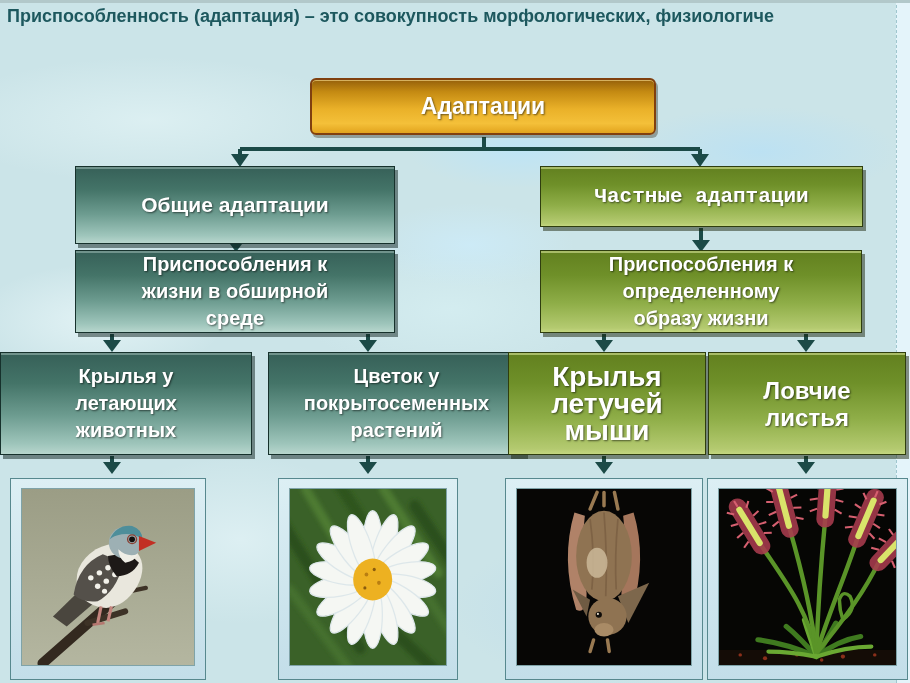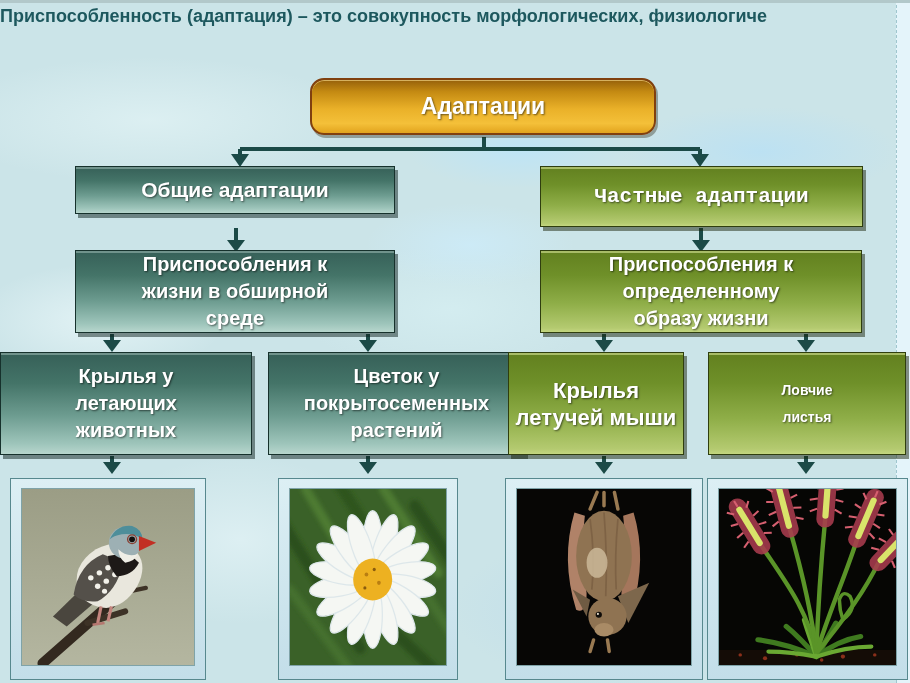--- a/index.html
+++ b/index.html
@@ -16,53 +16,53 @@
       radial-gradient(ellipse 200px 120px at 240px 540px, rgba(225,242,245,.8), transparent 70%),
       radial-gradient(ellipse 300px 90px at 150px 120px, rgba(224,242,244,.8), transparent 70%);
     font-family:"Liberation Sans","DejaVu Sans",sans-serif;
   }
   .top-hairline{position:absolute;left:0;top:0;width:100%;height:3px;background:#b2c8ca;z-index:1;}
   .right-strip{position:absolute;top:0;right:0;width:13px;height:683px;background:#e4f4fa;border-left:1px dashed #9fc6ce;z-index:0;}
   .title{
     position:absolute;left:0;top:5px;width:910px;z-index:2;
     color:#1d585e;font-size:18px;font-weight:bold;line-height:23px;
   }
-  .title .l1{white-space:nowrap;overflow:hidden;padding-left:0;text-align:left;}
+  .title .l1{white-space:nowrap;overflow:hidden;padding-left:7px;text-align:left;}
   .title .l2,.title .l3{text-align:center;white-space:nowrap;}
 
   .box{
     position:absolute;z-index:3;box-sizing:border-box;
     display:flex;align-items:center;justify-content:center;text-align:center;
     color:#ffffff;font-weight:bold;white-space:pre-line;
     text-shadow:1px 1px 2px rgba(0,0,0,.55);
   }
   .box-gold{
     background:linear-gradient(180deg,#96610a 0%,#c48a12 22%,#eab129 55%,#f4c039 82%,#e2a41e 100%);
-    border:2px solid #80400f;border-radius:14px;
+    border:2px solid #80400f;border-radius:6px;
     box-shadow:inset 0 1px 0 rgba(255,230,150,.6), 2px 3px 0 rgba(35,28,6,.35);
   }
   .box-teal{
     background:linear-gradient(180deg,#366058 0%,#447468 30%,#6d9c90 62%,#9ec5bb 90%,#b7d6cd 100%);
     border:1px solid #16312c;
     box-shadow:inset 0 2px 0 rgba(220,240,235,.35), 3px 4px 0 rgba(16,36,32,.5);
   }
   .box-green{
     background:linear-gradient(180deg,#62801f 0%,#6f9029 30%,#8fae48 65%,#b4ca70 95%,#c3d67f 100%);
     border:1px solid #2f3e0e;
     box-shadow:inset 0 2px 0 rgba(226,236,162,.55), 3px 4px 0 rgba(28,38,12,.5);
   }
   #box-root    {left:310px;top:78px; width:346px;height:57px; font-size:23px;}
-  #box-l2-left {left:75px; top:166px;width:320px;height:48px; font-size:21px;}
+  #box-l2-left {left:75px; top:166px;width:320px;height:78px; font-size:21px;}
   #box-l2-right{left:540px;top:166px;width:323px;height:61px; font-size:21px;font-family:Liberation Mono, monospace;}
   #box-l3-left {left:75px; top:250px;width:320px;height:83px; font-size:20px;line-height:27px;}
   #box-l3-right{left:540px;top:250px;width:322px;height:83px; font-size:20px;line-height:27px;}
   #box-l4-a{left:0px;  top:352px;width:252px;height:103px;font-size:20px;line-height:27px;}
   #box-l4-b{left:248px;top:352px;width:257px;height:103px;font-size:20px;line-height:27px;margin-left:20px;}
-  #box-l4-c{left:508px;top:352px;width:176px;height:103px;font-size:22px;line-height:27px;}
-  #box-l4-d{left:708px;top:352px;width:198px;height:103px;font-size:14px;line-height:27px;}
+  #box-l4-c{left:508px;top:352px;width:198px;height:103px;font-size:28px;line-height:27px;}
+  #box-l4-d{left:708px;top:352px;width:198px;height:103px;font-size:24px;line-height:27px;}
 
   #connectors{position:absolute;left:0;top:0;z-index:2;}
 
   .photo-frame{
     position:absolute;z-index:3;box-sizing:border-box;
     background:linear-gradient(180deg,#dcEFf4,#c3dee9);
     background:linear-gradient(180deg,#dceff4,#c3dee9);
     border:1px solid #57888e;
     padding:9px 10px 13px 10px;
   }

